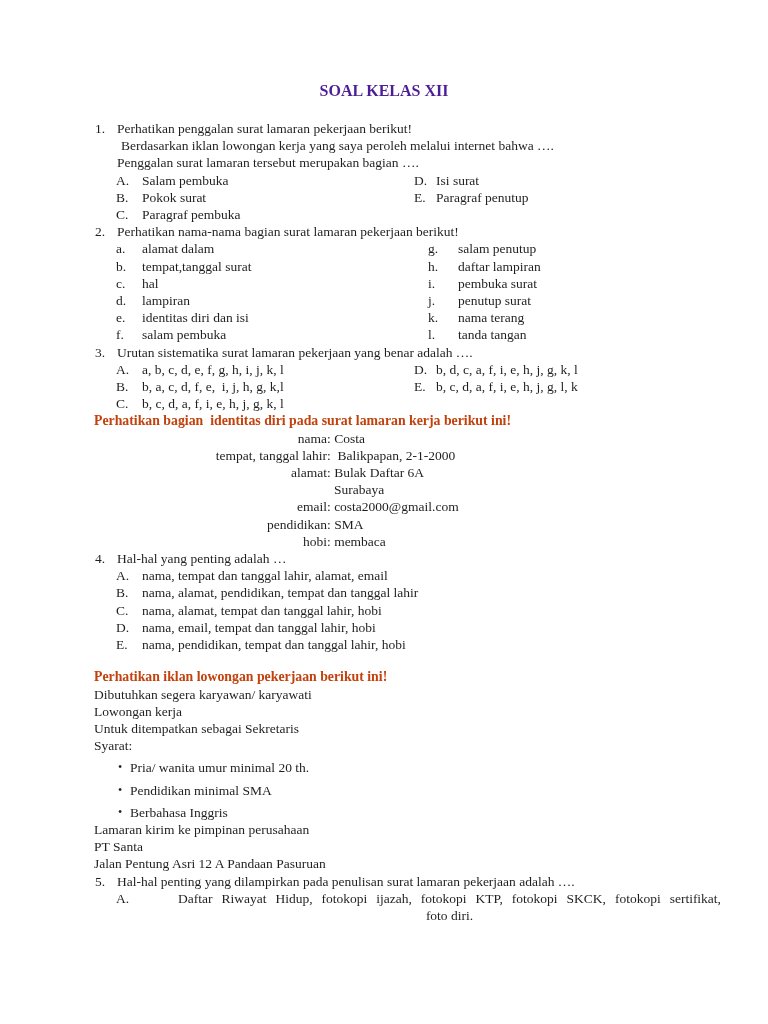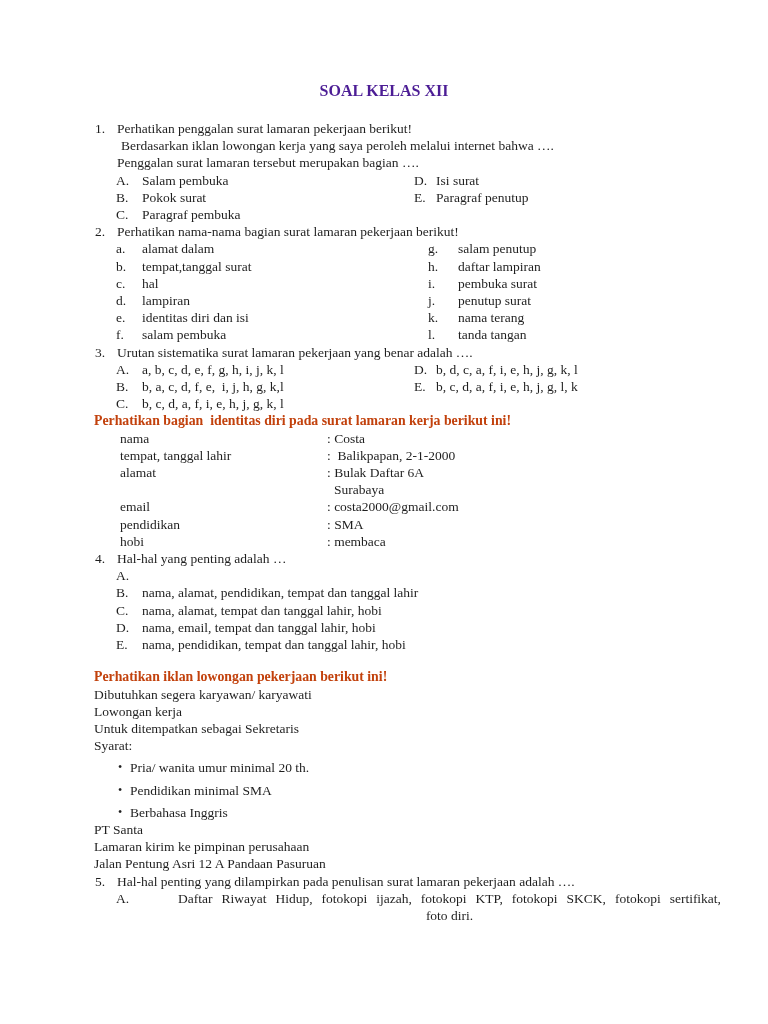--- a/index.html
+++ b/index.html
@@ -42,21 +42,21 @@
   
   .bold-line {
     margin-left: 94px;
     font-weight: bold;
     font-size: 13.8px;
     color: #c2410c;
   }
   .gap-top { margin-top: 15px; }
   
   .id-row { display: flex; margin-left: 120px; }
-  .id-label { width: 207px; flex: none; }
+  .id-label { width: 207px; flex: none; text-align: right; }
   .id-cont { padding-left: 7px; }
   
   .flush { margin-left: 94px; }
   
   .bullet-row { display: flex; margin-left: 118px; margin-top: 5px; }
   .bullet-glyph { width: 12px; flex: none; font-size: 12px; }
   
   .q5a { display: flex; margin-left: 116px; }
   .q5a-text { width: 543px; margin-left: 36px; }
   .j-line { text-align: justify; text-align-last: justify; }
@@ -228,20 +228,21 @@
     <span class="id-label pre">hobi</span>
     <span class="pre">: membaca</span>
   </div>
 
   <div class="qrow">
     <span class="qnum">4.</span>
     <span class="pre">Hal-hal yang penting adalah …</span>
   </div>
   <div class="optrow1">
     <span class="letter">A.</span>
+    <span class="pre">nama, tempat dan tanggal lahir, alamat, email</span>
   </div>
   <div class="optrow1">
     <span class="letter">B.</span>
     <span class="pre">nama, alamat, pendidikan, tempat dan tanggal lahir</span>
   </div>
   <div class="optrow1">
     <span class="letter">C.</span>
     <span class="pre">nama, alamat, tempat dan tanggal lahir, hobi</span>
   </div>
   <div class="optrow1">
@@ -263,22 +264,22 @@
     <span class="pre">Pria/ wanita umur minimal 20 th.</span>
   </div>
   <div class="bullet-row">
     <span class="bullet-glyph">•</span>
     <span class="pre">Pendidikan minimal SMA</span>
   </div>
   <div class="bullet-row">
     <span class="bullet-glyph">•</span>
     <span class="pre">Berbahasa Inggris</span>
   </div>
+  <div class="flush pre">Lamaran kirim ke pimpinan perusahaan</div>
   <div class="flush pre">PT Santa</div>
-  <div class="flush pre">Lamaran kirim ke pimpinan perusahaan</div>
   <div class="flush pre">Jalan Pentung Asri 12 A Pandaan Pasuruan</div>
 
   <div class="qrow">
     <span class="qnum">5.</span>
     <span class="pre">Hal-hal penting yang dilampirkan pada penulisan surat lamaran pekerjaan adalah ….</span>
   </div>
   <div class="q5a">
     <span class="letter">A.</span>
     <span class="q5a-text">
       <span class="j-line" style="display:block;">Daftar Riwayat Hidup, fotokopi ijazah, fotokopi KTP, fotokopi SKCK, fotokopi sertifikat,</span>

